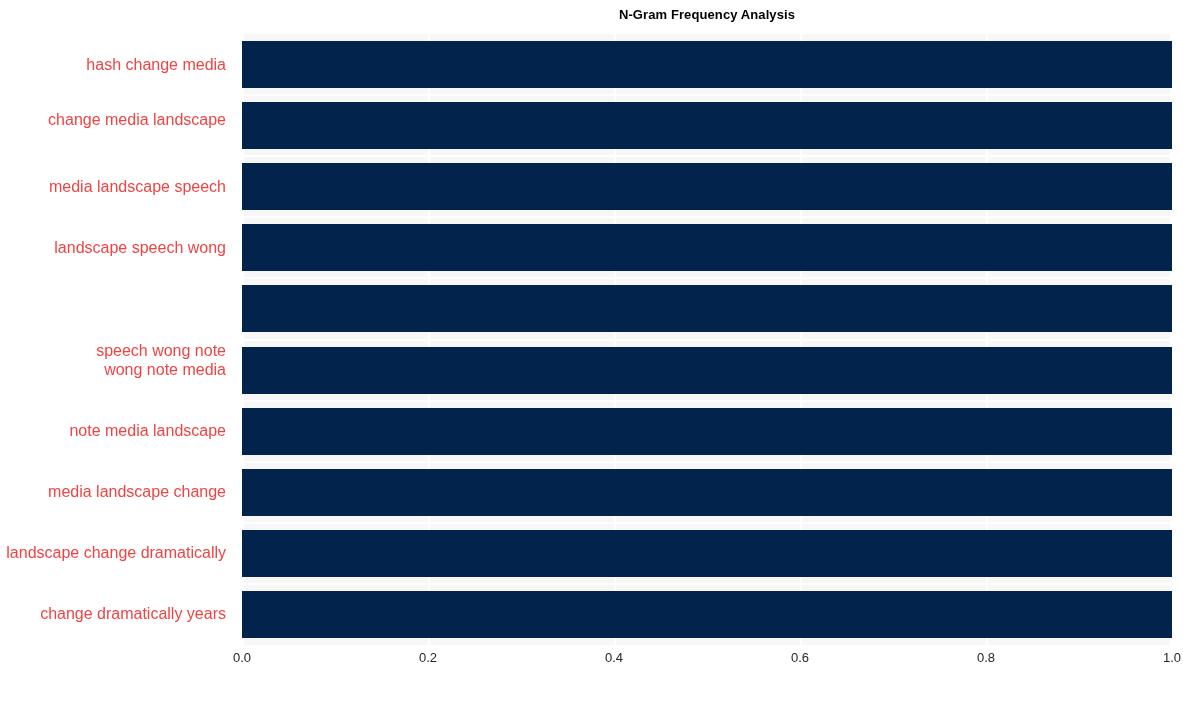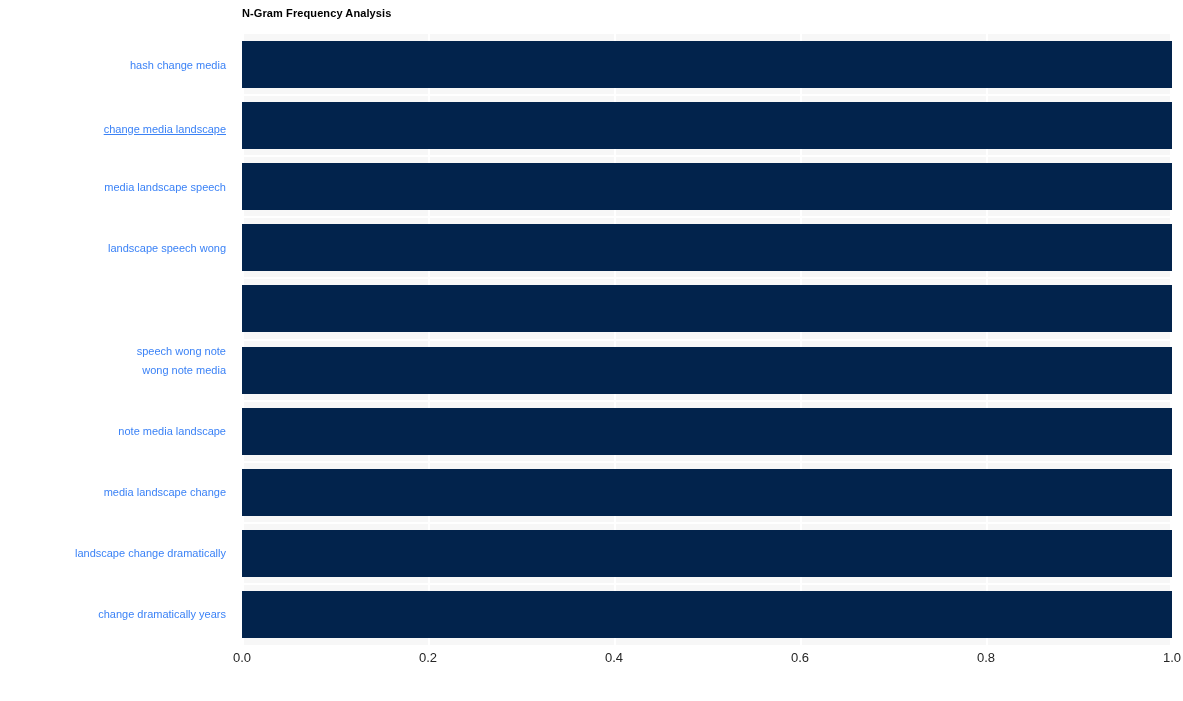--- a/index.html
+++ b/index.html
@@ -23,22 +23,22 @@
     height: 701px;
     background: #ffffff;
   }
 
   
   #chart-title {
     position: absolute;
     left: 242px;
     top: 7px;
     width: 930px;
-    text-align: left;
-    font-size: 11px;
+    text-align: center;
+    font-size: 13px;
     font-weight: bold;
     color: #000000;
     letter-spacing: 0.1px;
     white-space: nowrap;
   }
 
   
   #plot-area {
     position: absolute;
     left: 242px;
@@ -83,22 +83,22 @@
     left: 0;
     top: 34px;
     width: 234px;
     height: 611px;
   }
   .ytick-label {
     position: absolute;
     right: 0;
     width: 234px;
     text-align: right;
-    font-size: 11px;
-    color: #3b82f6;
+    font-size: 16px;
+    color: #ef4444;
     white-space: nowrap;
     transform: translateY(-50%);
     padding-right: 8px;
   }
 
   
   #xtick-layer {
     position: absolute;
     left: 242px;
     top: 650px;
@@ -161,21 +161,21 @@
         <div class="bar" style="top: 312.55px; height: 47px; width: 930px; background: rgb(2, 35, 76);"></div>
         <div class="bar" style="top: 373.65px; height: 47px; width: 930px; background: rgb(2, 35, 76);"></div>
         <div class="bar" style="top: 434.75px; height: 47px; width: 930px; background: rgb(2, 35, 76);"></div>
         <div class="bar" style="top: 495.85px; height: 47px; width: 930px; background: rgb(2, 35, 76);"></div>
         <div class="bar" style="top: 556.95px; height: 47px; width: 930px; background: rgb(2, 35, 76);"></div>
       </div>
   </div>
 
   <div id="ytick-layer">
       <div class="ytick-label" style="top: 30.55px;">hash change media</div>
-      <div class="ytick-label" style="top: 95px; text-decoration: underline;">change media landscape</div>
+      <div class="ytick-label" style="top: 86px;">change media landscape</div>
       <div class="ytick-label" style="top: 152.75px;">media landscape speech</div>
       <div class="ytick-label" style="top: 213.85px;">landscape speech wong</div>
       <div class="ytick-label" style="top: 274.95px; margin-top: 42px;">speech wong note</div>
       <div class="ytick-label" style="top: 336.05px;">wong note media</div>
       <div class="ytick-label" style="top: 397.15px; padding-left: 11px;">note media landscape</div>
       <div class="ytick-label" style="top: 458.25px;">media landscape change</div>
       <div class="ytick-label" style="top: 519.35px;">landscape change dramatically</div>
       <div class="ytick-label" style="top: 580.45px;">change dramatically years</div>
     </div>
 

